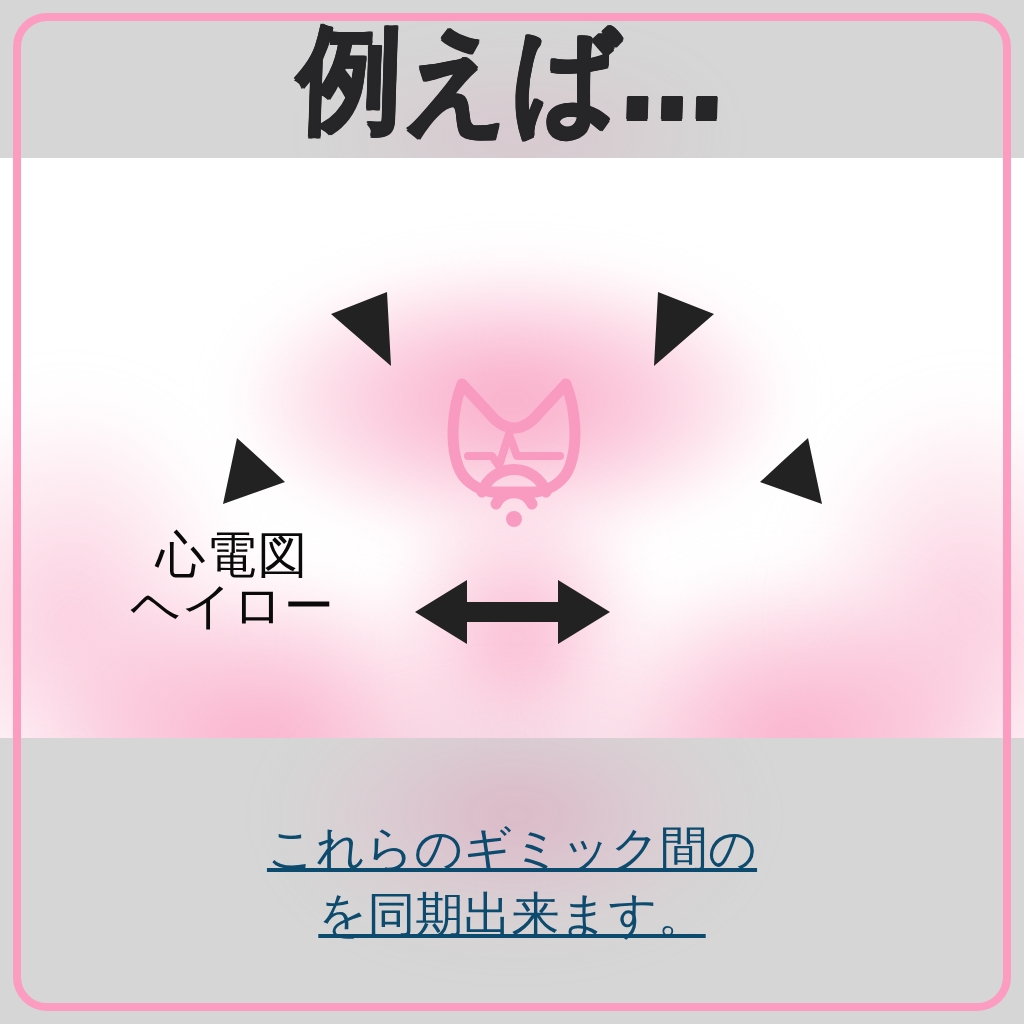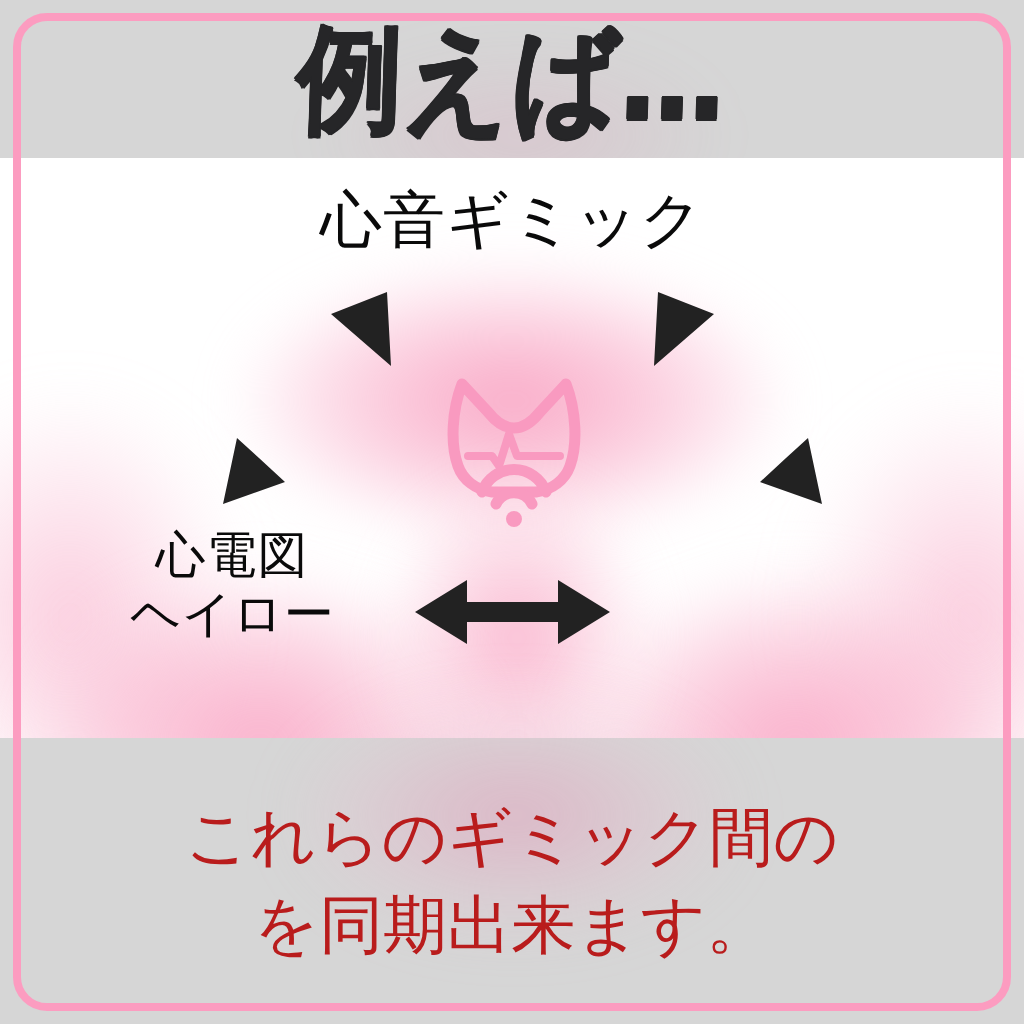--- a/index.html
+++ b/index.html
@@ -137,21 +137,20 @@
     letter-spacing: 1px;
   }
   #label-left {
     left: 52px; top: 530px;
     width: 360px;
     font-size: 50px;
     letter-spacing: 1px;
   }
   #label-left .line2 {
     display: block;
-    margin-top: 8px;
     letter-spacing: 0px;
   }
   #label-right {
     left: 650px; top: 532px;
     width: 330px;
     font-size: 62px;
     letter-spacing: 1px;
   }
   #label-right .line2 {
     display: block;
@@ -186,27 +185,28 @@
     left: 0; top: 738px;
     width: 1024px; height: 286px;
     display: flex;
     flex-direction: column;
     align-items: center;
     justify-content: center;
   }
   #footer-band .f-line {
     font-family: "DejaVu Sans", sans-serif;
     font-weight: 400;
-    font-size: 64px;
+    font-size: 48px;
     line-height: 1.38;
-    color: #b91c1c;
+    color: #0c4a6e;
     white-space: nowrap;
     letter-spacing: 0px;
     position: relative;
     z-index: 3;
+    text-decoration: underline;
   }
 
   
   #frame {
     position: absolute;
     left: 13px; top: 13px;
     width: 998px; height: 998px;
     box-sizing: border-box;
     border: 8px solid #fc9cc0;
     border-radius: 34px;
@@ -229,21 +229,20 @@
     <div class="glow" id="glow-edge-right"></div>
     <div class="glow" id="glow-top"></div>
     <div class="glow" id="glow-left"></div>
     <div class="glow" id="glow-right"></div>
     <div class="glow" id="glow-center"></div>
 
   </div>
 
   <div id="glow-footer"></div>
 
-  <div class="node-label" id="label-top">心音ギミック</div>
 
   <div class="node-label" id="label-left">
     <span class="line1">心電図</span>
     <span class="line2">ヘイロー</span>
   </div>
 
 
   <svg class="arrow-svg" id="arrow-left-diag" width="210" height="230" viewBox="0 0 210 230">
     <g fill="#222222">
       <polygon points="172,4 176,78 146,52 44,170 70,194 8,216 22,150 44,170 146,52 116,26"></polygon>

